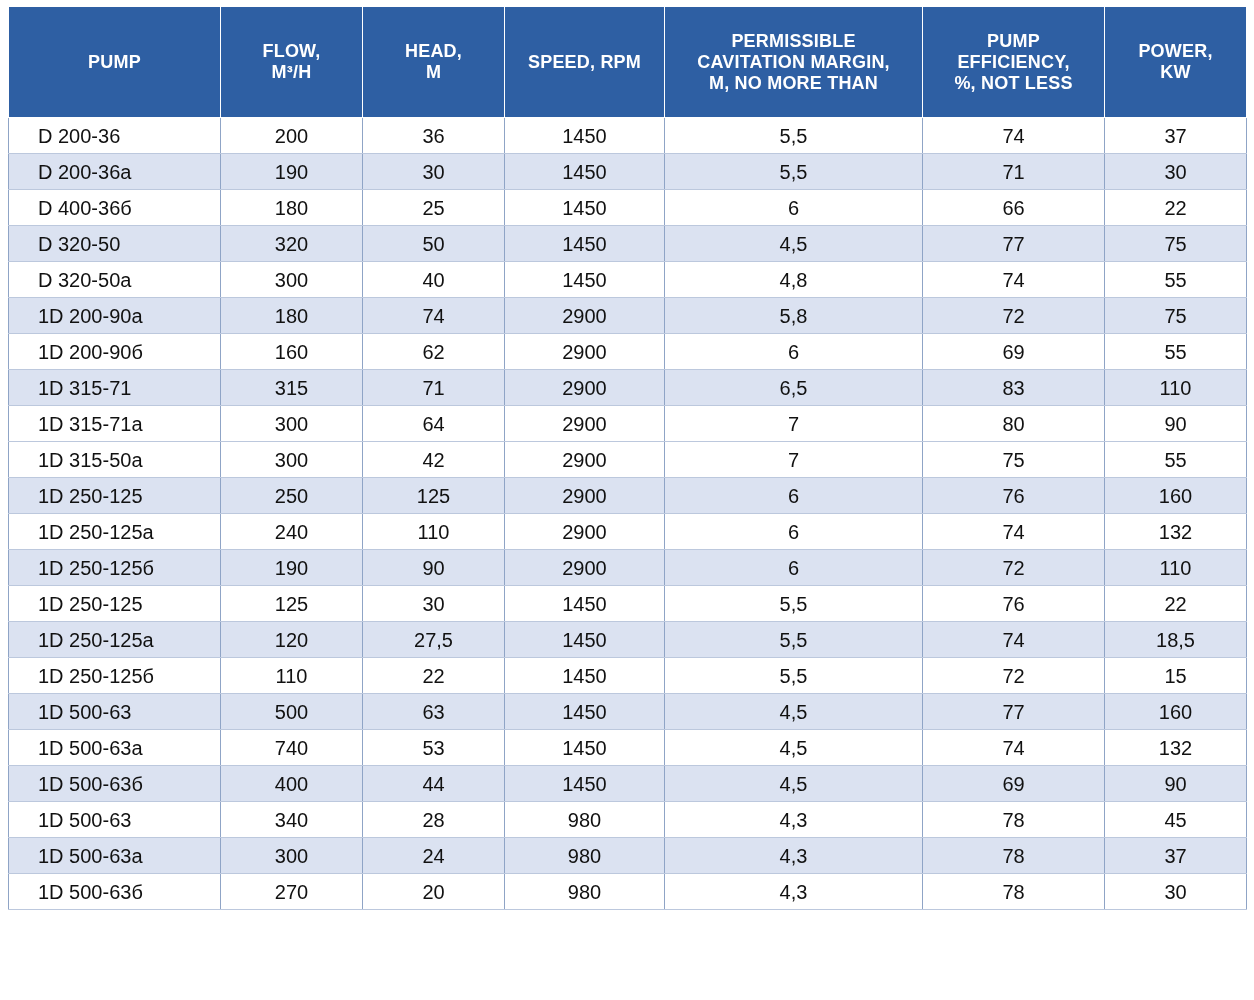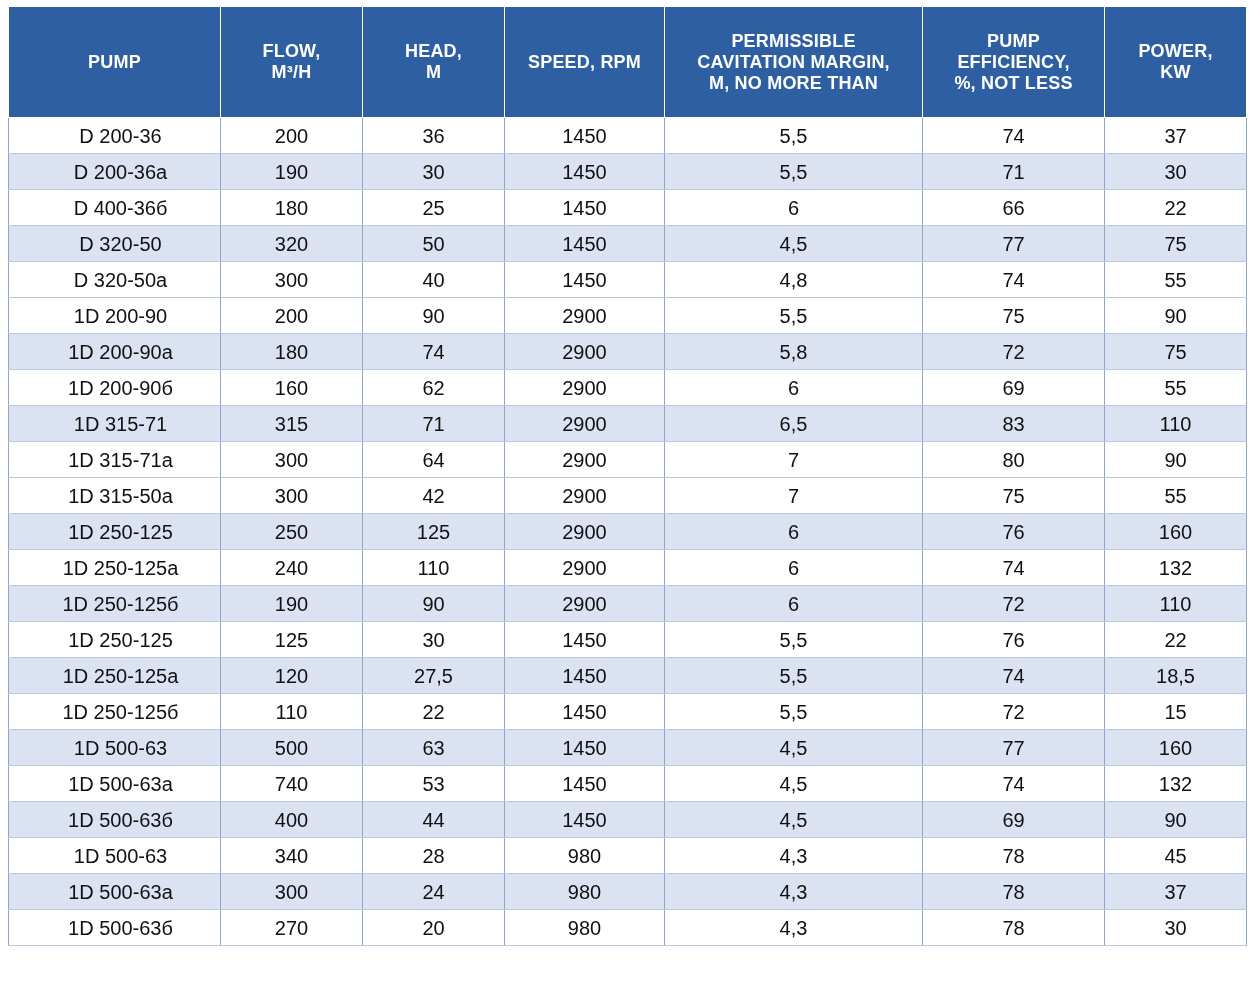--- a/index.html
+++ b/index.html
@@ -55,22 +55,22 @@
     white-space: nowrap;
     overflow: hidden;
   }
   table.pump-table tr.row-odd td {
     background: #ffffff;
   }
   table.pump-table tr.row-even td {
     background: #dbe2f1;
   }
   table.pump-table td.cell-pump {
-    text-align: center;
-    padding-left: 16px;
+    text-align: left;
+    padding-left: 29px;
   }
   
   col.c0 { width: 212px; }
   col.c1 { width: 142px; }
   col.c2 { width: 142px; }
   col.c3 { width: 160px; }
   col.c4 { width: 258px; }
   col.c5 { width: 182px; }
   col.c6 { width: 142px; }
 </style>
@@ -159,29 +159,20 @@
         </tr>
         <tr class="row-odd">
           <td class="cell-pump">D 320-50а</td>
           <td>300</td>
           <td>40</td>
           <td>1450</td>
           <td>4,8</td>
           <td>74</td>
           <td>55</td>
         </tr>
-        <tr class="row-odd">
-          <td class="cell-pump">1D 200-90</td>
-          <td>200</td>
-          <td>90</td>
-          <td>2900</td>
-          <td>5,5</td>
-          <td>75</td>
-          <td>90</td>
-        </tr>
         <tr class="row-even">
           <td class="cell-pump">1D 200-90а</td>
           <td>180</td>
           <td>74</td>
           <td>2900</td>
           <td>5,8</td>
           <td>72</td>
           <td>75</td>
         </tr>
         <tr class="row-odd">

